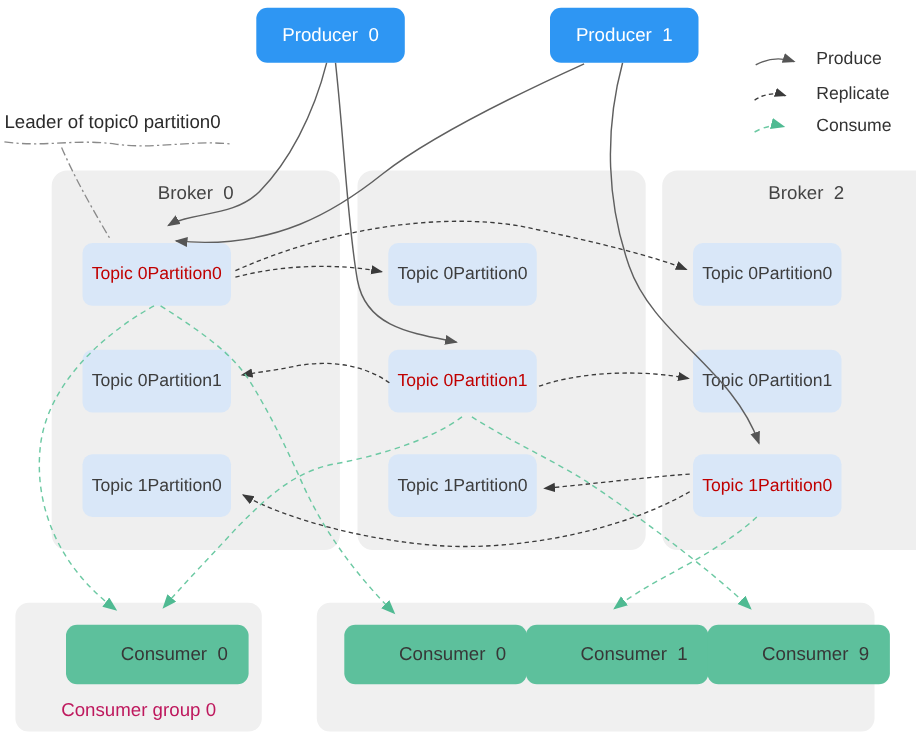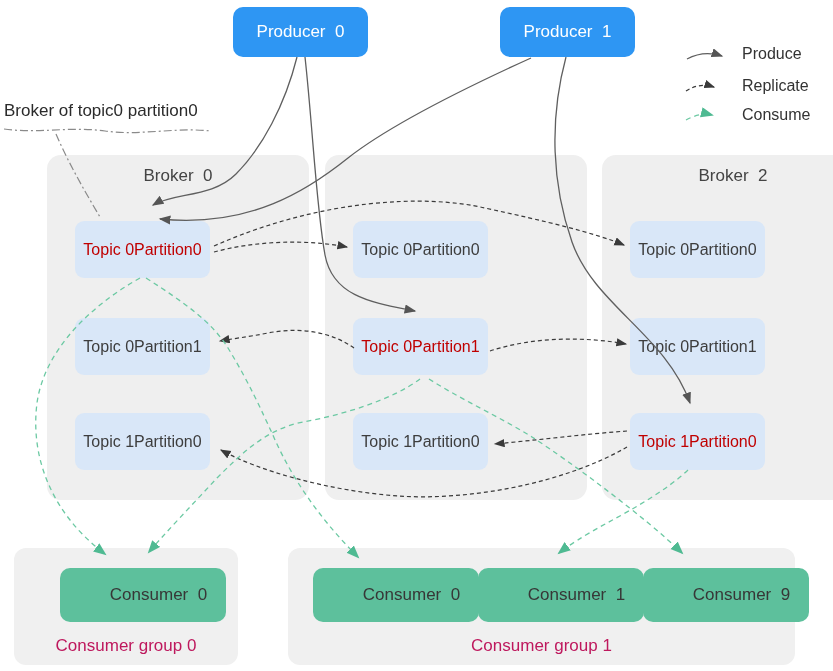--- a/index.html
+++ b/index.html
@@ -115,21 +115,21 @@
     <span class="node-label">Producer  0</span>
   </div>
   <div class="producer producer-1">
     <span class="node-label">Producer  1</span>
   </div>
 
   <span class="legend-label legend-produce">Produce</span>
   <span class="legend-label legend-replicate">Replicate</span>
   <span class="legend-label legend-consume">Consume</span>
 
-  <span class="leader-note">Broker of topic0 partition0</span>
+  <span class="leader-note">Leader of topic0 partition0</span>
 
   <div class="broker broker-0">
     <div class="broker-title">Broker  0</div>
     <div class="partition p0 leader">
       <span>Topic 0</span>
       <span>Partition0</span>
     </div>
     <div class="partition p1">
       <span>Topic 0</span>
       <span>Partition1</span>
@@ -181,16 +181,15 @@
   <div class="consumer-group group-1">
     <div class="consumer g1-c0">
       <span class="node-label">Consumer  0</span>
     </div>
     <div class="consumer g1-c1">
       <span class="node-label">Consumer  1</span>
     </div>
     <div class="consumer g1-c2">
       <span class="node-label">Consumer  9</span>
     </div>
-    <div class="group-label">Consumer group 1</div>
   </div>
 
 </div>
 
 </body></html>

